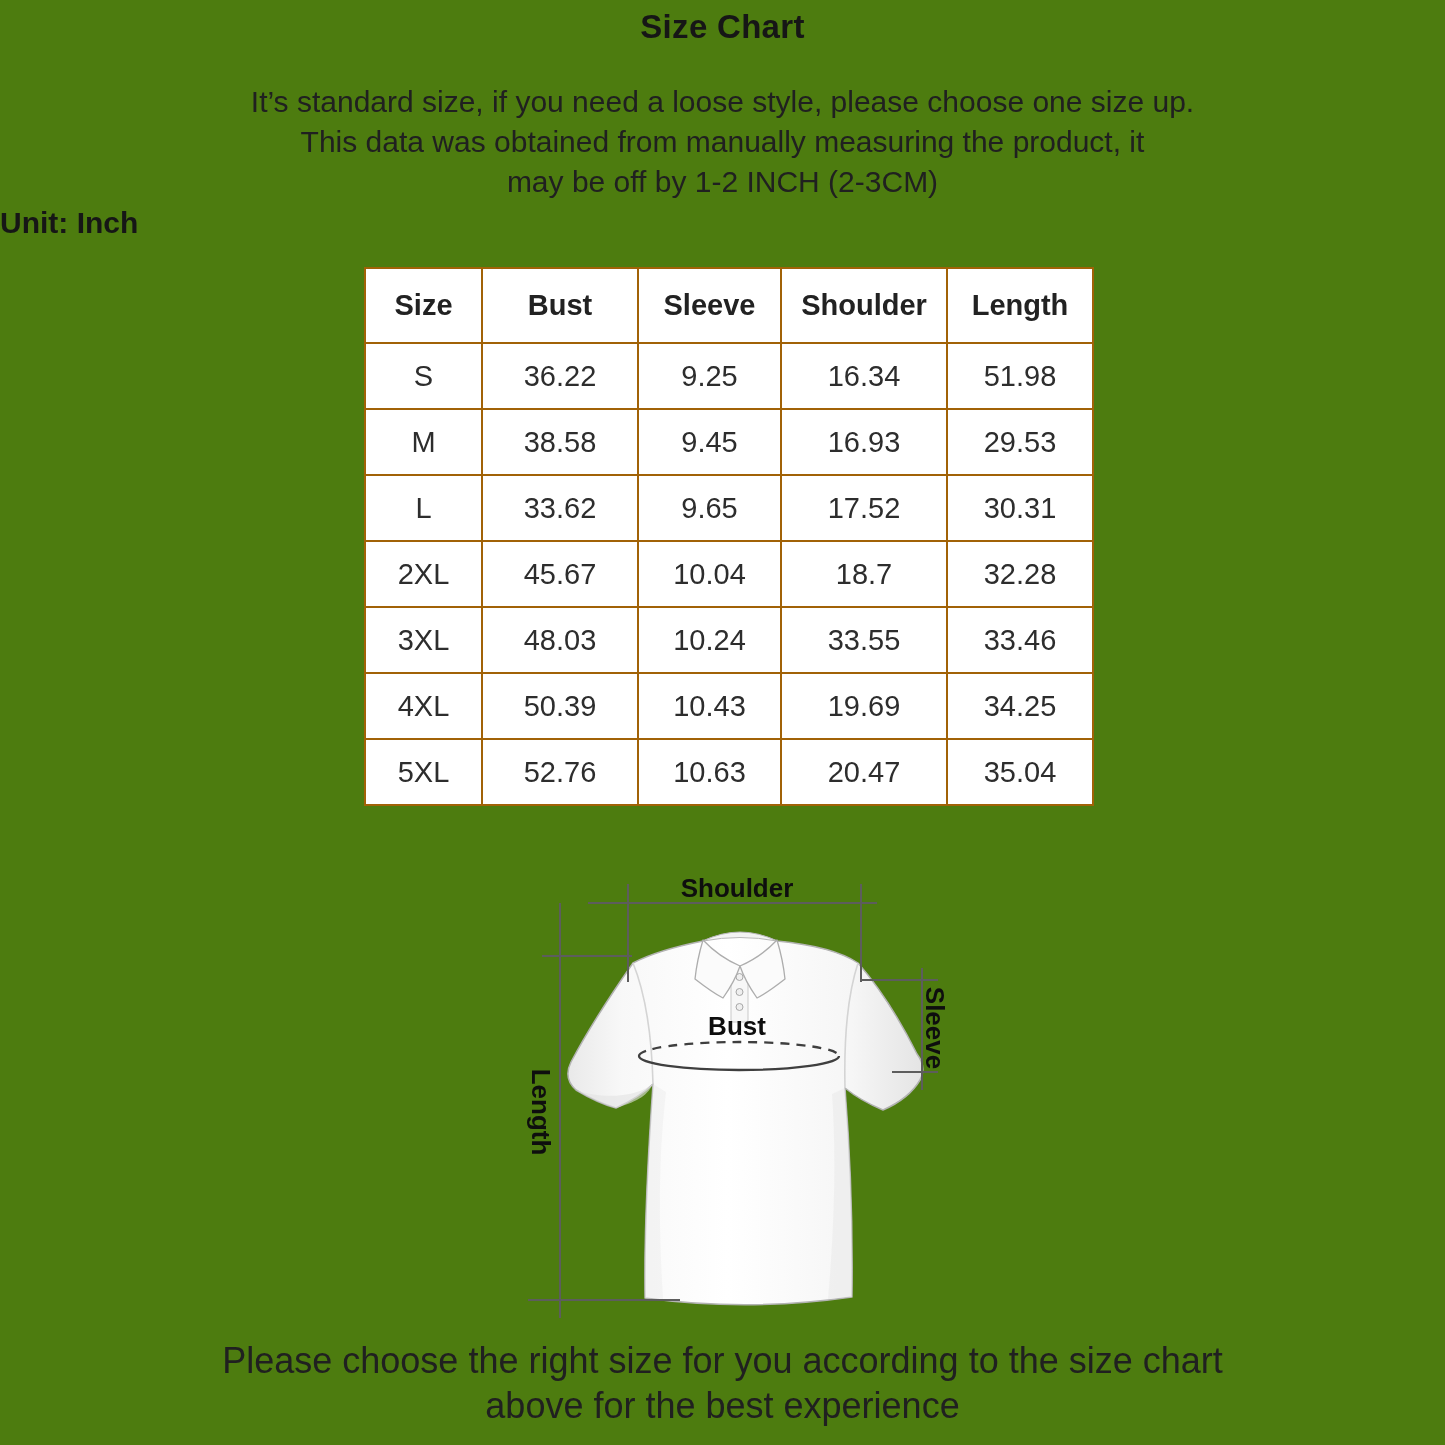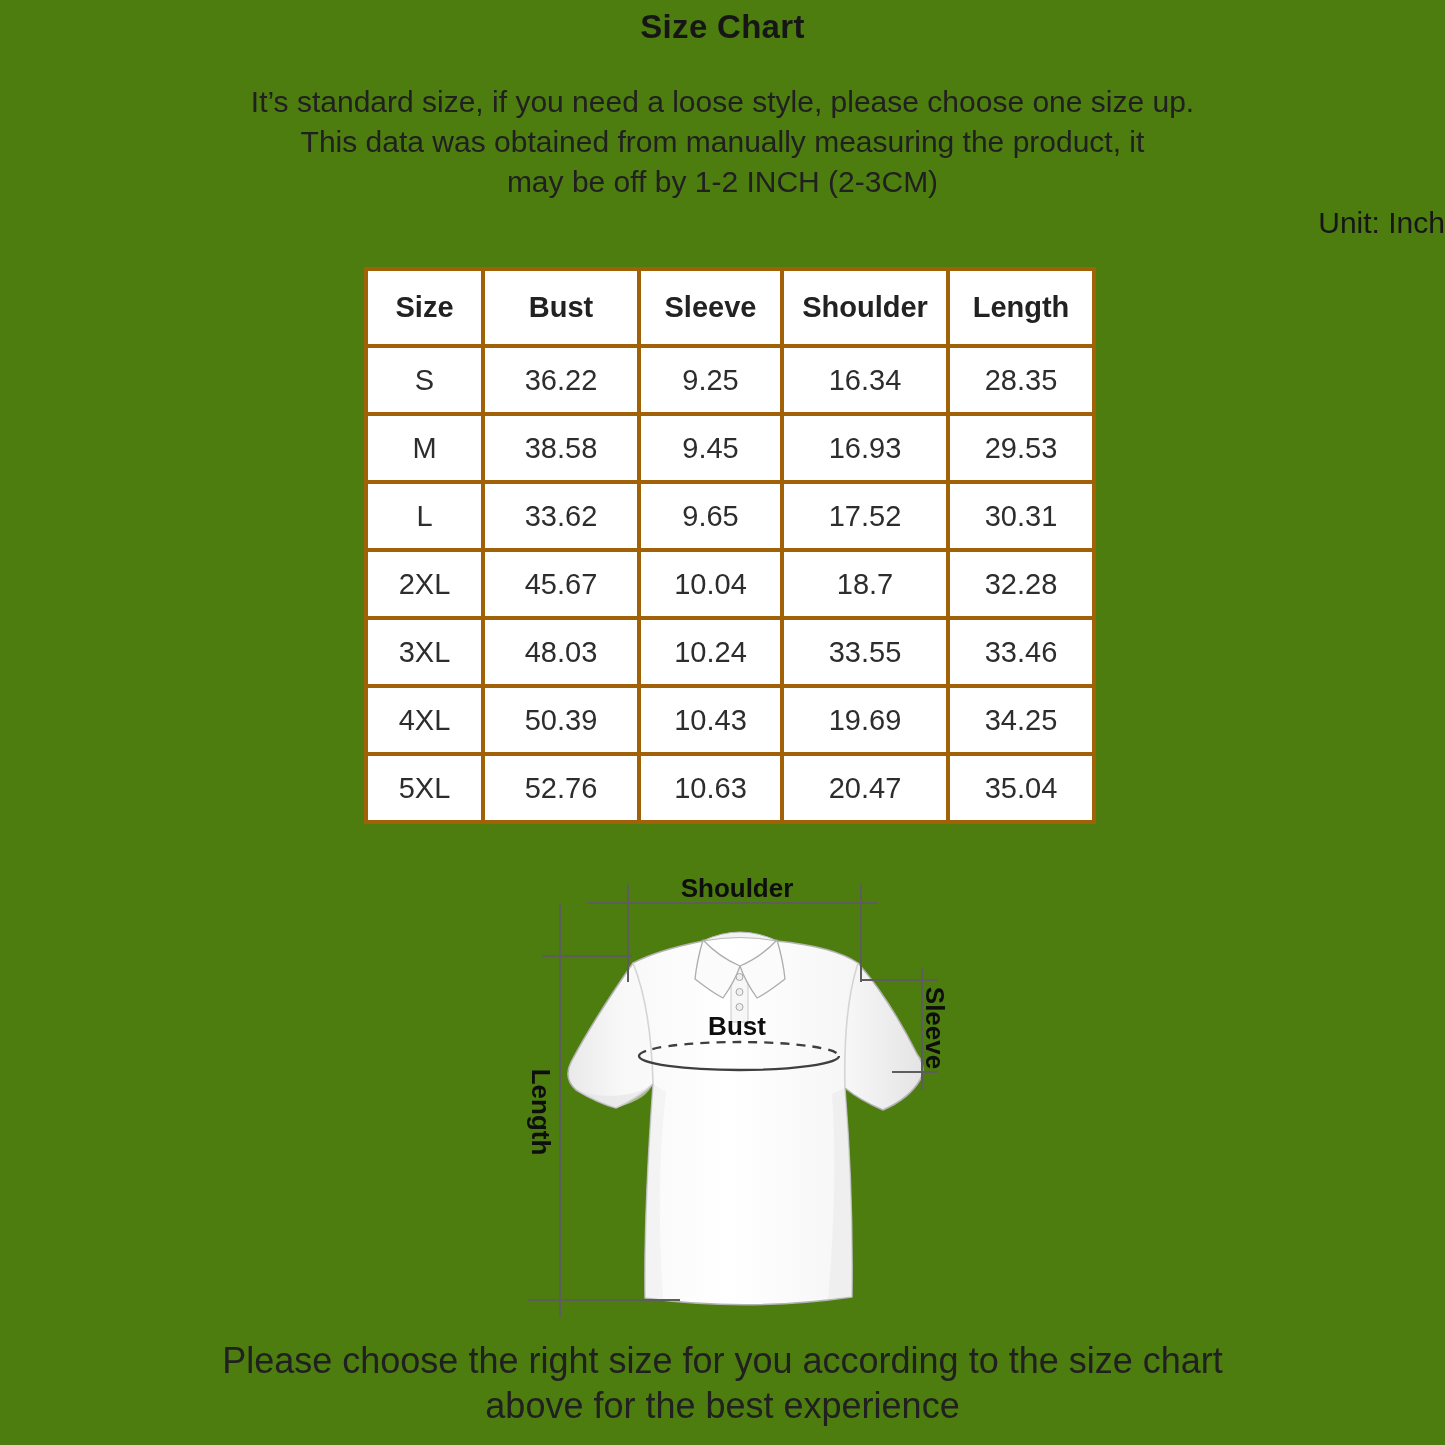--- a/index.html
+++ b/index.html
@@ -17,29 +17,29 @@
     letter-spacing:0.3px;
   }
   .desc{
     position:absolute;top:62px;left:0;width:100%;
     text-align:center;font-size:30px;font-weight:500;color:#202020;
     line-height:40px;
     margin-top:20px;
   }
   .unit{
     position:absolute;top:206px;left:0;width:100%;
-    text-align:right;font-size:30px;font-weight:400;color:#161616;
+    text-align:left;font-size:30px;font-weight:700;color:#161616;
   }
   table.size-table{
     position:absolute;left:364px;top:267px;
     border-collapse:collapse;table-layout:fixed;
     background:#ffffff;
   }
   .size-table th,.size-table td{
-    border:4px solid #a16207;
+    border:2px solid #a16207;
     text-align:center;vertical-align:middle;
     padding:0;font-size:29px;color:#2d2d2d;
     overflow:hidden;white-space:nowrap;
   }
   .size-table th{height:73px;font-weight:700;color:#222222;}
   .size-table td{height:64px;font-weight:400;}
   .diagram{
     position:absolute;left:495px;top:856px;width:475px;height:490px;
   }
   .mline{stroke:#5d5d5d;stroke-width:2;fill:none;}
@@ -85,21 +85,21 @@
         <th>Shoulder</th>
         <th>Length</th>
       </tr>
     </thead>
     <tbody>
       <tr>
         <td>S</td>
         <td>36.22</td>
         <td>9.25</td>
         <td>16.34</td>
-        <td>28.35</td>
+        <td>51.98</td>
       </tr>
       <tr>
         <td>M</td>
         <td>38.58</td>
         <td>9.45</td>
         <td>16.93</td>
         <td>29.53</td>
       </tr>
       <tr>
         <td>L</td>

